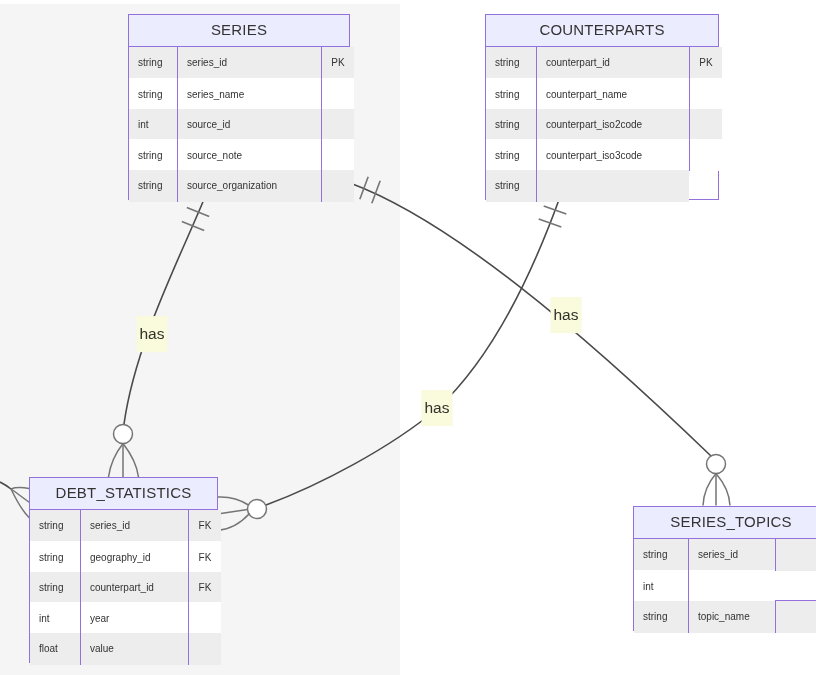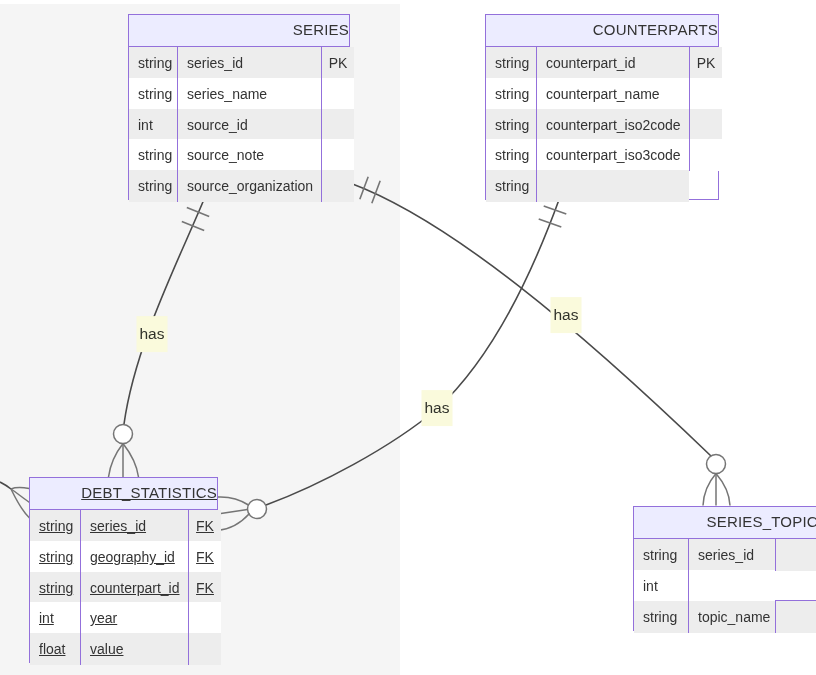--- a/index.html
+++ b/index.html
@@ -29,30 +29,30 @@
   svg.wires .mark{stroke:var(--marker);stroke-width:1.5;fill:none;}
   svg.wires circle.zm{stroke:var(--marker);stroke-width:1.5;fill:#fff;}
   svg.wires line.tick{stroke:var(--marker);stroke-width:1.6;}
   .entity{
     position:absolute;z-index:2;box-sizing:border-box;
     border:1px solid var(--entity-border);
     background:var(--row-bg);
     color:var(--text);
   }
   .entity-title{
-    height:30.5px;line-height:30.5px;text-align:right;
+    height:30.5px;line-height:30.5px;text-align:center;
     background:var(--entity-header-bg);
     border-bottom:1px solid var(--entity-border);
     font-size:15px;letter-spacing:.2px;
   }
   .erow{display:grid;height:30.6px;box-sizing:border-box;}
   .erow + .erow{border-top:1px solid var(--entity-border);}
   .erow .cell{
     box-sizing:border-box;display:flex;align-items:center;
-    font-size:14px;white-space:nowrap;overflow:hidden;
+    font-size:10px;white-space:nowrap;overflow:hidden;
     padding:0 0 0 9px;
   }
   .erow .cell + .cell{border-left:1px solid var(--entity-border);}
   .erow .cell.key{justify-content:center;padding:16px;}
   .erow:nth-child(even) .cell{background:var(--row-alt-bg);}
   .erow:nth-child(odd)  .cell{background:var(--row-bg);}
   .cols-a{grid-template-columns:48px 1fr 28px;}
   .cols-c{grid-template-columns:50px 1fr 29px;}
   .cols-d{grid-template-columns:54px 87px 1fr;}
   .rel-label{
@@ -157,21 +157,21 @@
       <div class="cell">string</div>
       <div class="cell">counterpart_iso3code</div>
       <div class="cell key"></div>
     </div>
     <div class="erow cols-c">
       <div class="cell">string</div>
       <div class="cell key"></div>
     </div>
   </div>
 
-  <div class="entity" style="left:29px;top:477px;width:189px;text-decoration:underline;">
+  <div class="entity" style="left:29px;top:477px;width:189px;">
     <div class="entity-title">DEBT_STATISTICS</div>
     <div class="erow cols-c">
       <div class="cell">string</div>
       <div class="cell">series_id</div>
       <div class="cell key">FK</div>
     </div>
     <div class="erow cols-c">
       <div class="cell">string</div>
       <div class="cell">geography_id</div>
       <div class="cell key">FK</div>

